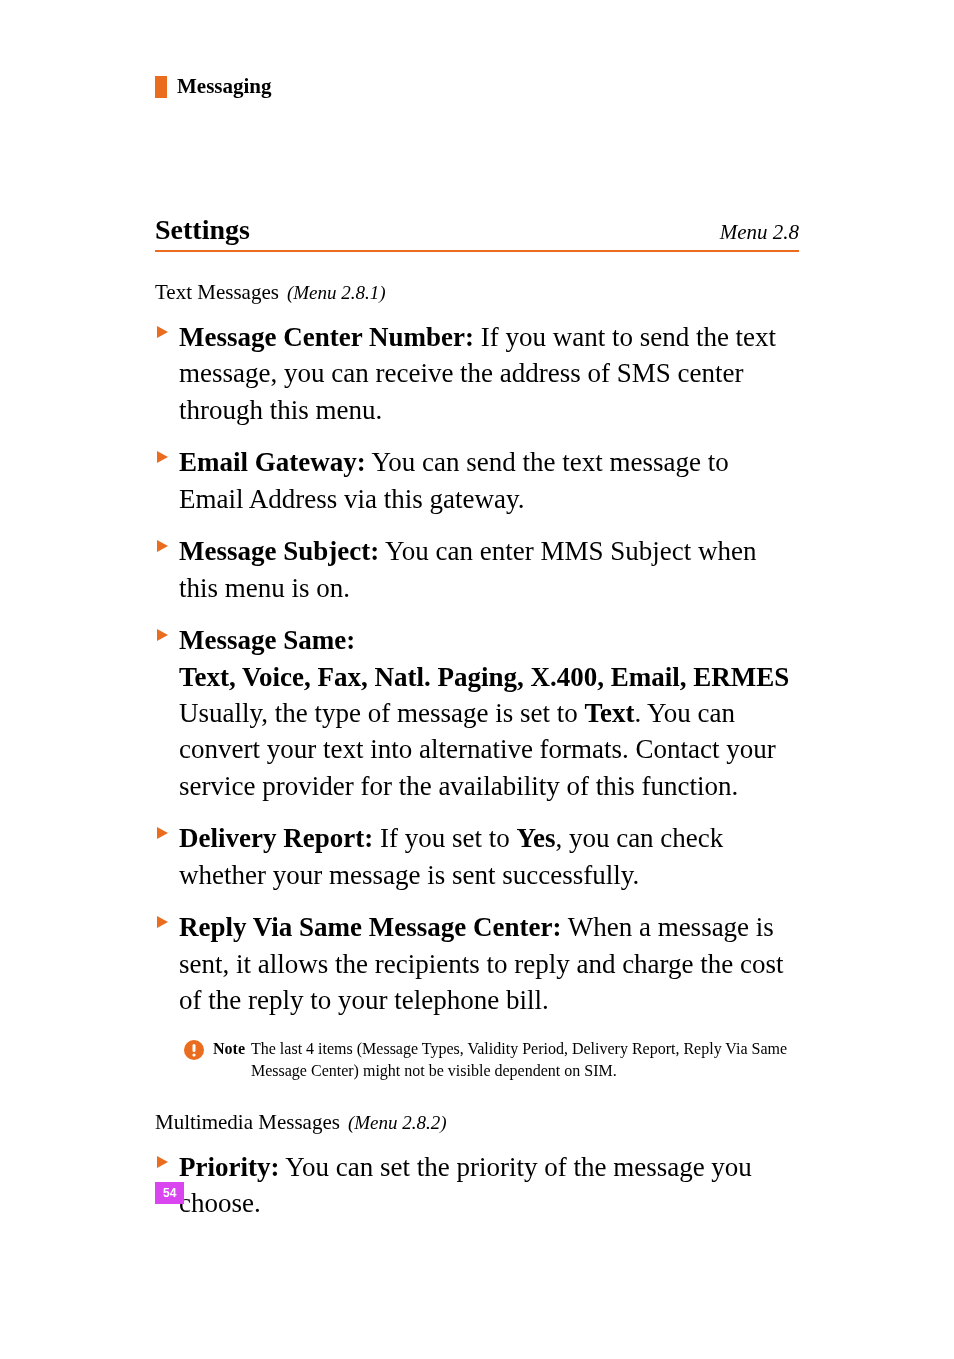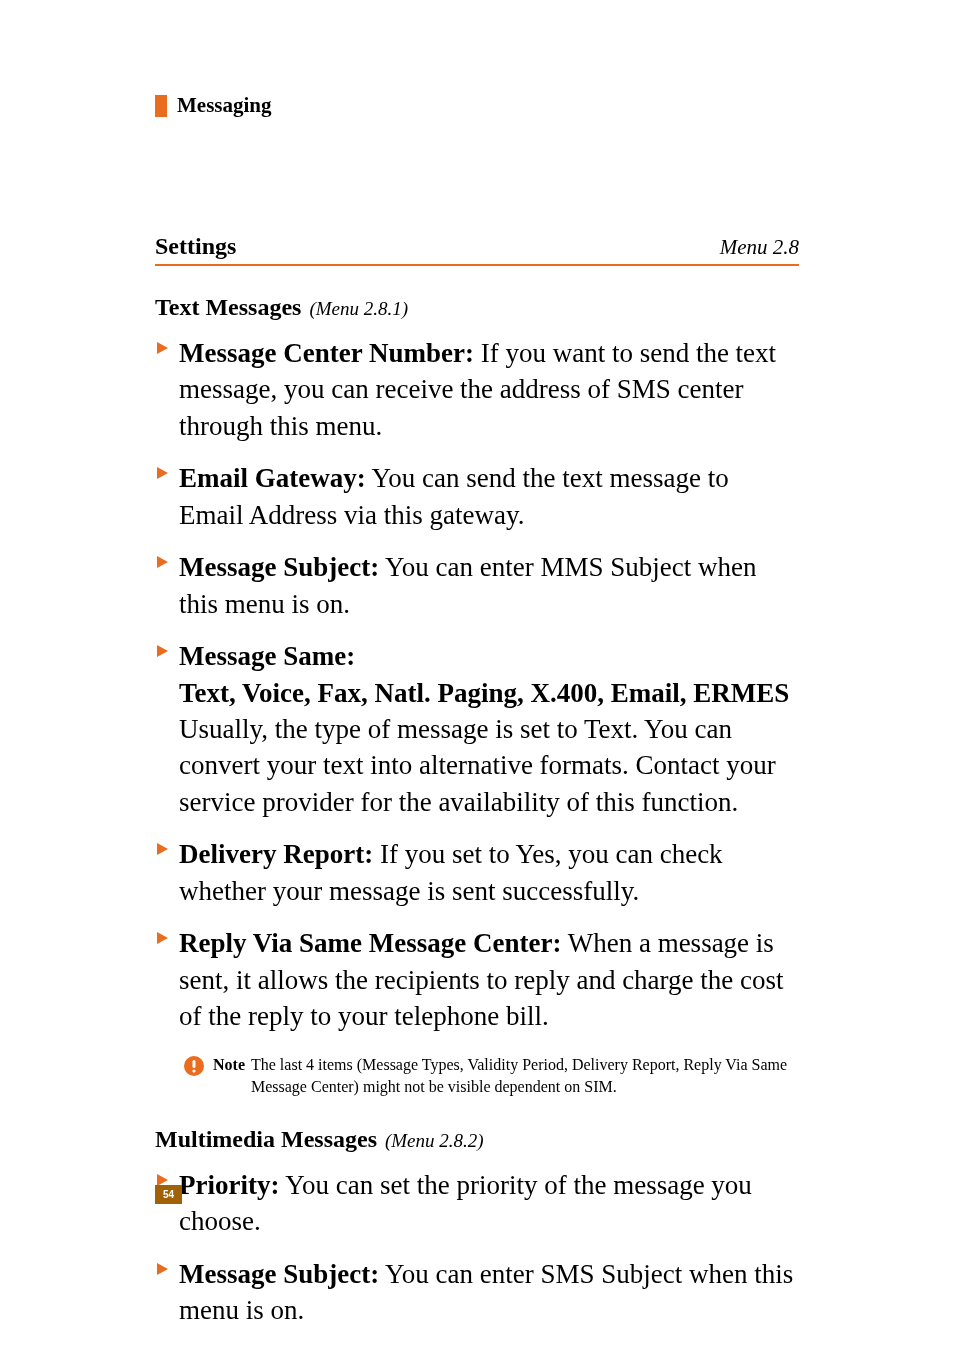--- a/index.html
+++ b/index.html
@@ -7,21 +7,21 @@
     padding: 0;
     background: #ffffff;
     font-family: "Times New Roman", Times, serif;
     color: #000000;
   }
   .page {
     width: 954px;
     height: 1359px;
     position: relative;
     box-sizing: border-box;
-    padding: 93px 155px 0 155px;
+    padding: 74px 155px 0 155px;
   }
   .chapter-header {
     display: flex;
     align-items: center;
     margin-bottom: 115px;
   }
   .chapter-marker {
     width: 12px;
     height: 22px;
     background: #e96c1f;
@@ -33,39 +33,39 @@
   }
   .section-header {
     display: flex;
     justify-content: space-between;
     align-items: baseline;
     border-bottom: 2px solid #e96c1f;
     padding-bottom: 4px;
     margin-bottom: 28px;
   }
   .section-title {
-    font-size: 24px;
+    font-size: 28px;
     font-weight: bold;
   }
   .section-menu {
     font-size: 21px;
     font-style: italic;
   }
   .subsection {
     margin-bottom: 20px;
   }
   .subsection-header {
     display: flex;
     align-items: baseline;
     gap: 8px;
     margin-bottom: 14px;
   }
   .subsection-title {
-    font-size: 24px;
-    font-weight: bold;
+    font-size: 21px;
+    font-weight: normal;
   }
   .subsection-menu {
     font-size: 19px;
     font-style: italic;
   }
   .bullet-list {
     list-style: none;
     padding: 0;
     margin: 0 0 20px 2px;
   }
@@ -99,28 +99,28 @@
   }
   .note-label {
     font-weight: bold;
     margin-right: 6px;
   }
   .note-text { flex: 1; }
   .page-number {
     position: absolute;
     left: 155px;
     bottom: 155px;
-    background: #a16207;
+    background: #d946ef;
     color: #ffffff;
     font-family: Arial, Helvetica, sans-serif;
-    font-size: 10px;
+    font-size: 12px;
     font-weight: bold;
     padding: 4px 8px;
   }
-  .mt-inline-bold { font-weight: normal; }
+  .mt-inline-bold { font-weight: bold; }
 </style>
 </head>
 <body>
 
 <div class="page">
 
   <div class="chapter-header">
     <div class="chapter-marker"></div>
     <div class="chapter-title">Messaging</div>
   </div>
@@ -224,27 +224,17 @@
       <li>
         <span class="tri">
             <svg width="12" height="12">
               <polygon points="0,0 11,6 0,12" fill="#e96c1f"></polygon>
             </svg>
           </span>
         <span class="item-body">
           <span class="item-label">Priority:</span><span> You can set the priority of the message you choose.</span>
         </span>
       </li>
-      <li>
-        <span class="tri">
-            <svg width="12" height="12">
-              <polygon points="0,0 11,6 0,12" fill="#e96c1f"></polygon>
-            </svg>
-          </span>
-        <span class="item-body">
-          <span class="item-label">Message Subject:</span><span> You can enter SMS Subject when this menu is on.</span>
-        </span>
-      </li>
     </ul>
   </div>
 
   <div class="page-number">54</div>
 </div>
 
 </body></html>

